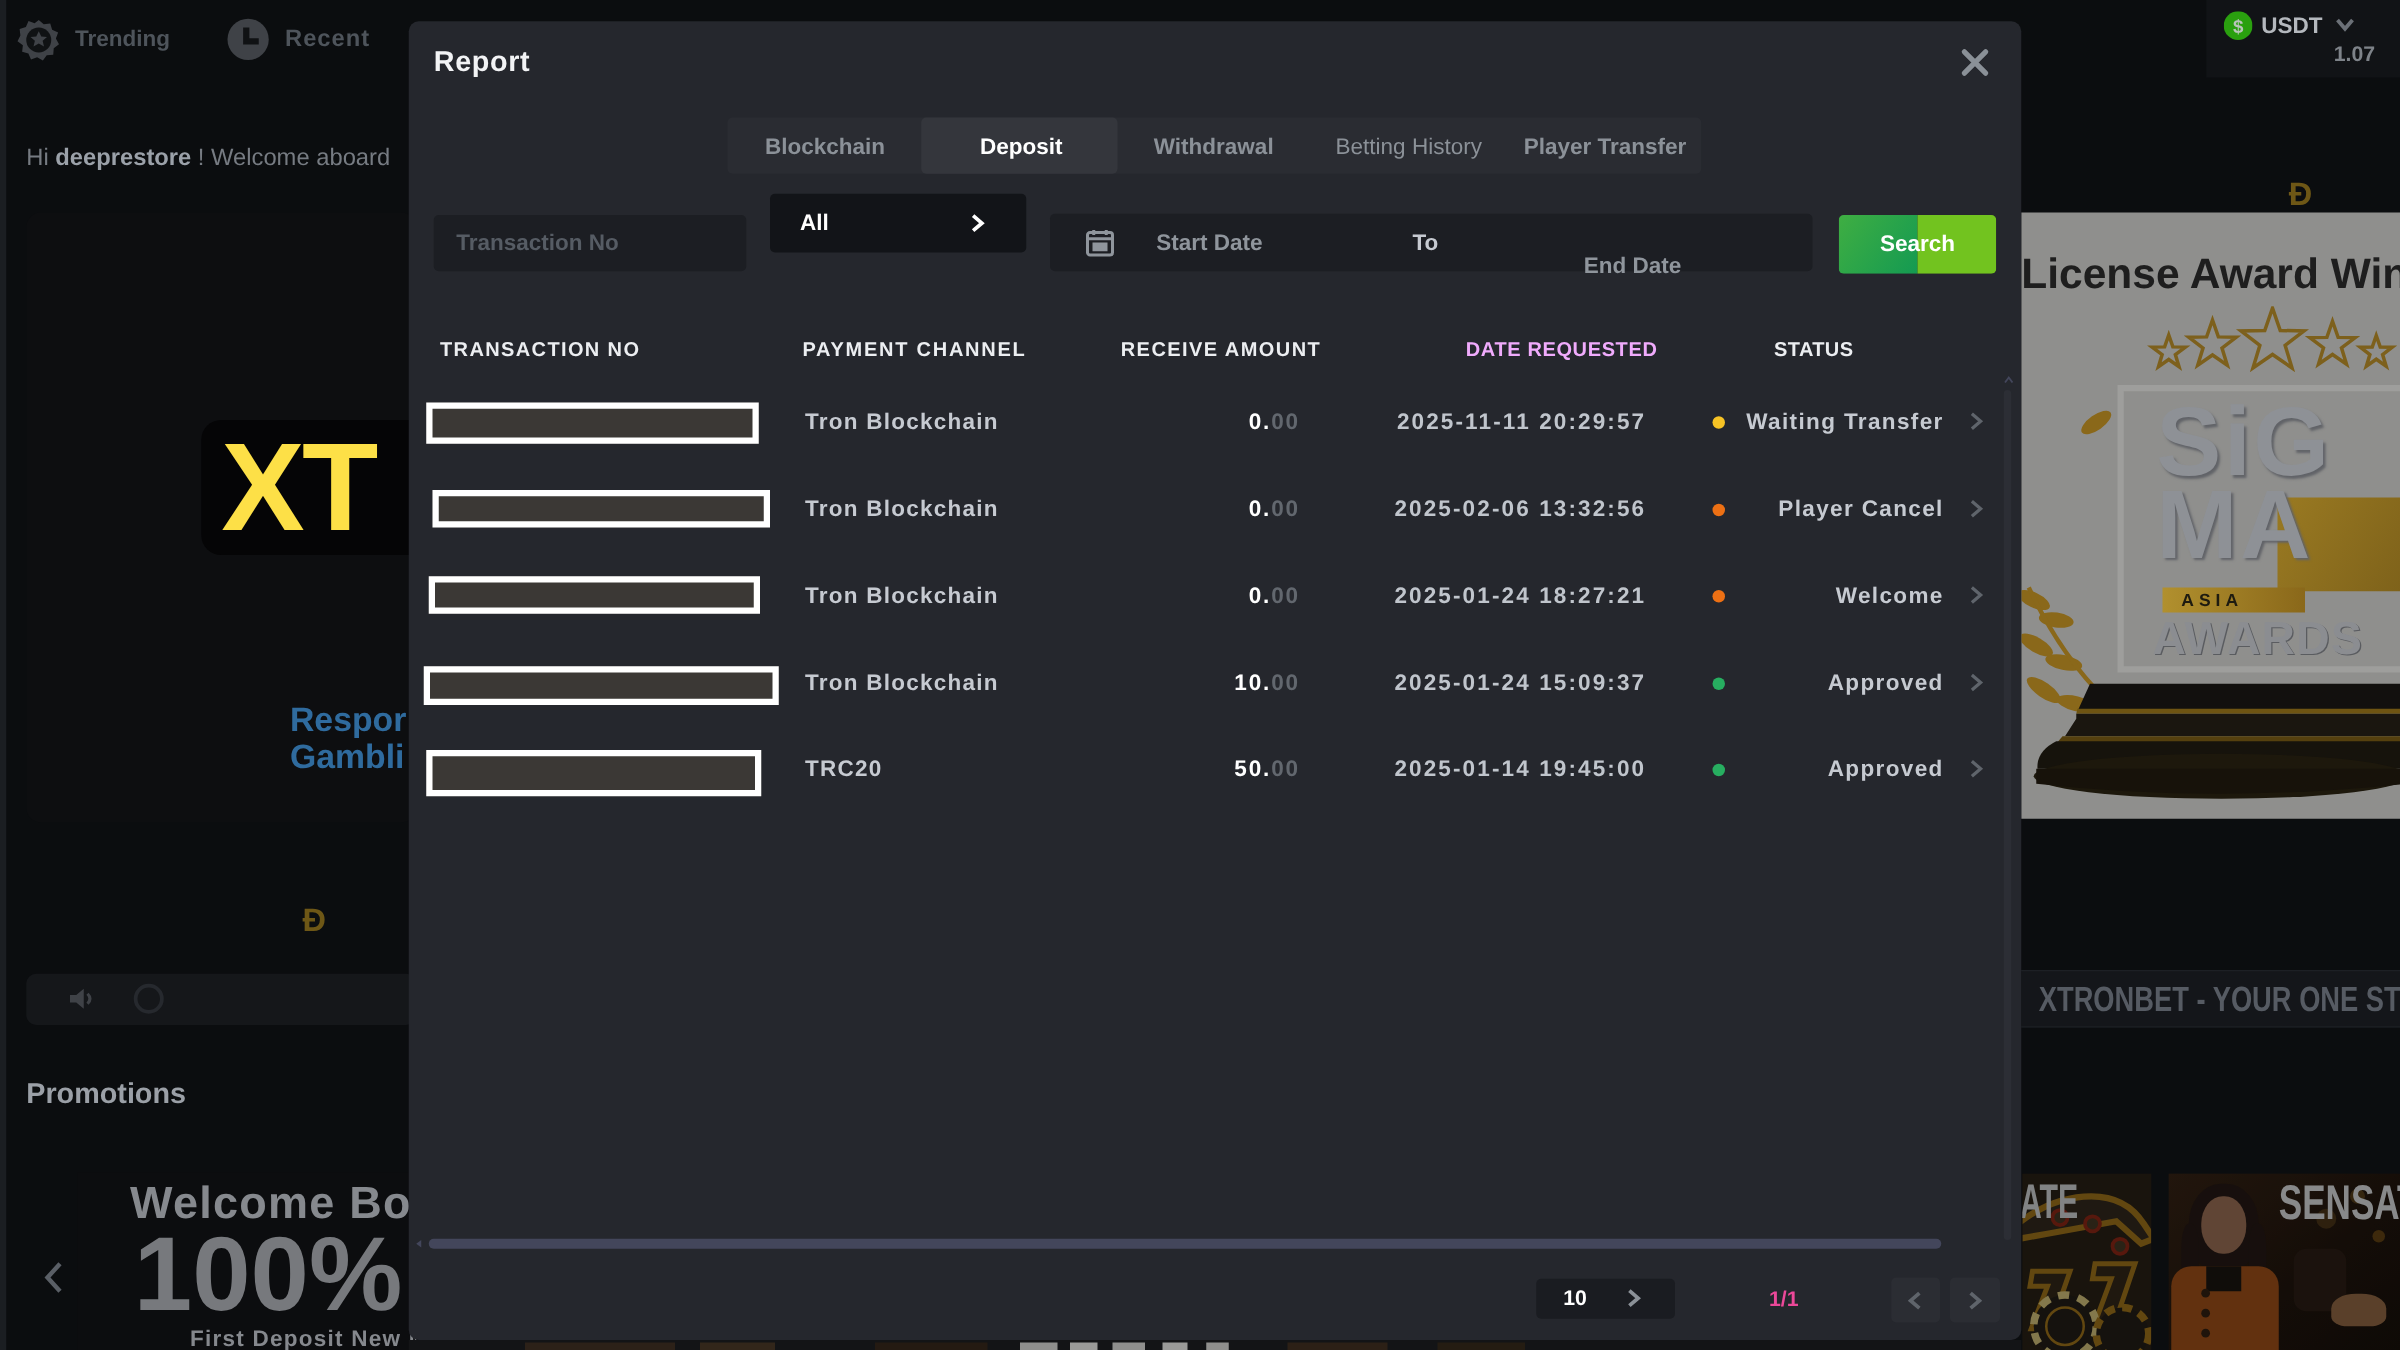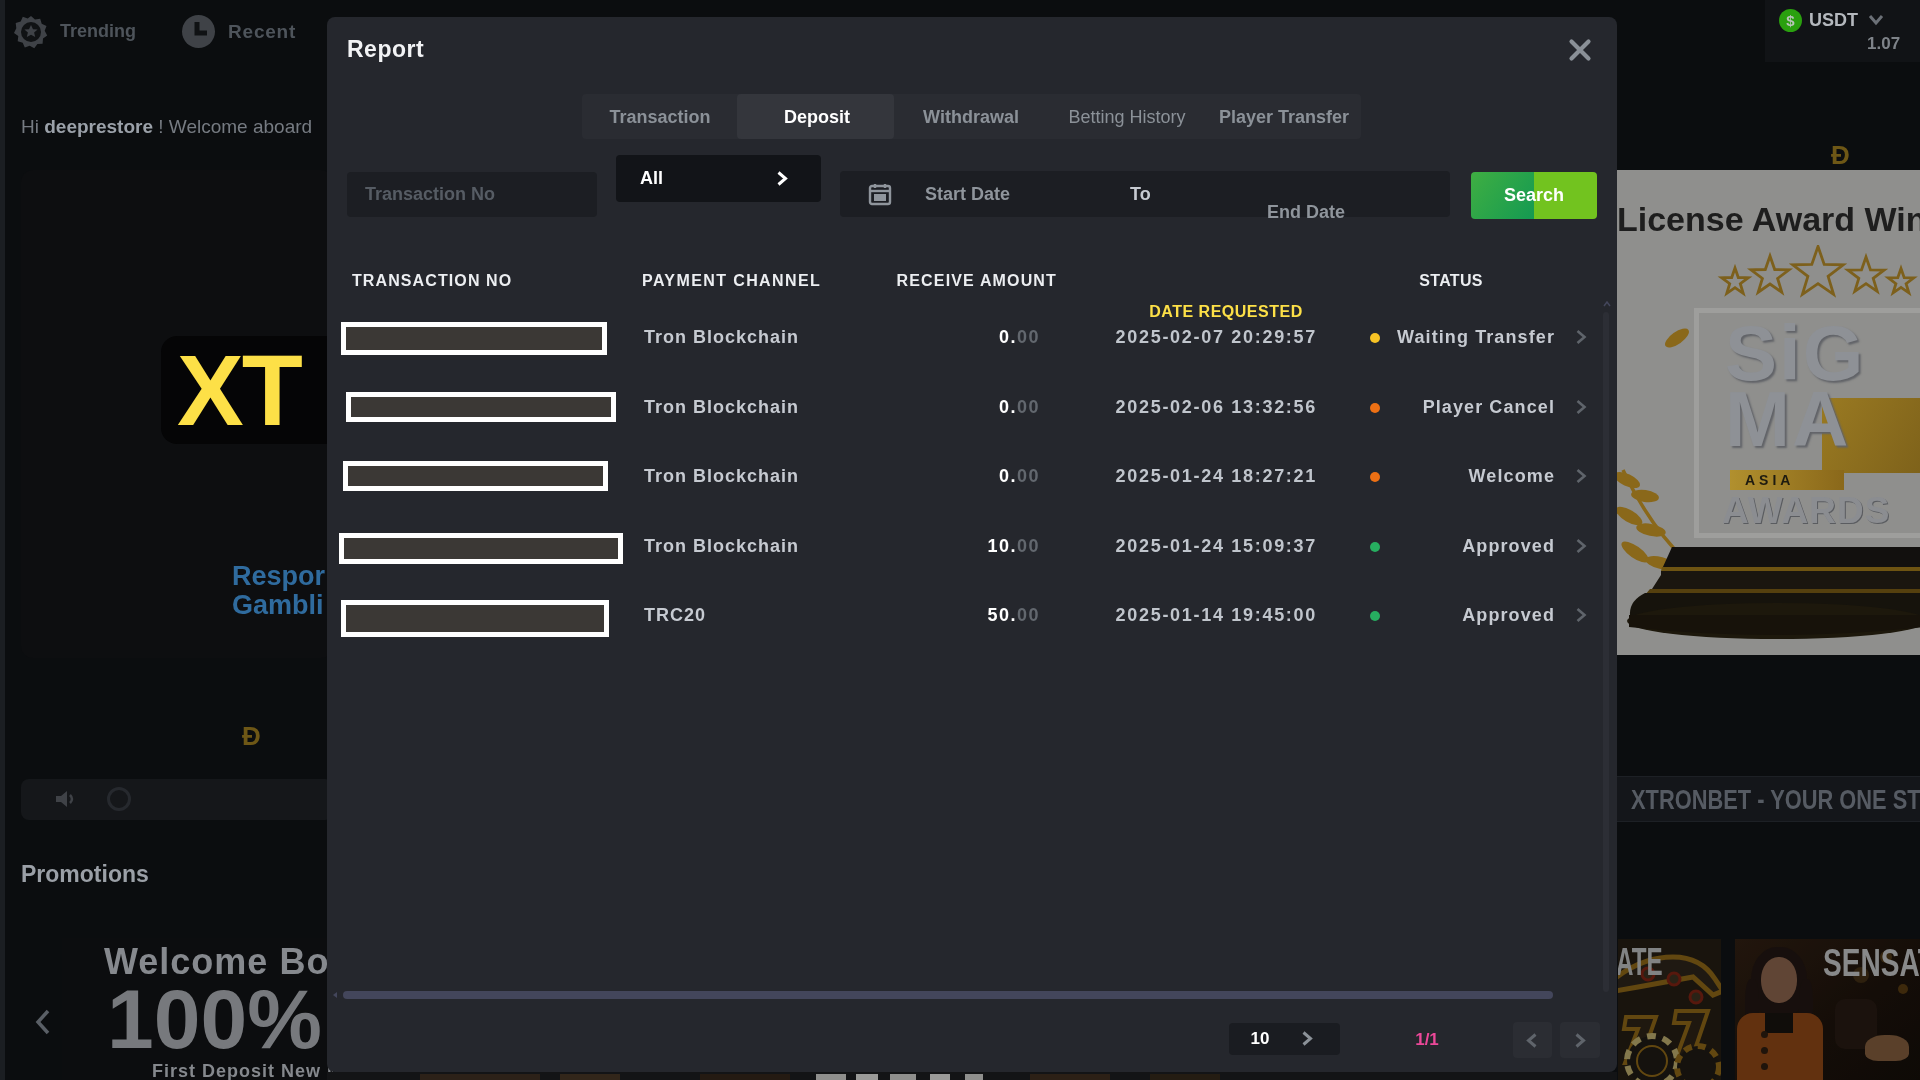--- a/index.html
+++ b/index.html
@@ -164,21 +164,21 @@
 
   <div class="abs" id="modal" style="left:327px;top:17px;width:1290px;height:1055px;background:#25272d;border-radius:8px;padding-left:32px;">
 
     <div class="abs" style="left:20px;top:19px;font-size:23px;font-weight:bold;color:#f2f3f5;letter-spacing:.5px;">Report</div>
     <svg class="abs" style="left:1240px;top:20px;" width="26" height="26" viewBox="0 0 26 26">
       <path d="M4.5 4.5 L21.5 21.5 M21.5 4.5 L4.5 21.5" stroke="#8a9097" stroke-width="4.2" stroke-linecap="round"></path>
     </svg>
 
     <div class="abs" style="left:255px;top:77px;width:779px;height:45px;background:#2a2c32;border-radius:4px;"></div>
     <div class="abs" style="left:410px;top:77px;width:157px;height:45px;background:#34363c;border-radius:4px;"></div>
-    <div class="abs" style="left:253px;top:90px;width:160px;text-align:center;font-size:18px;font-weight:bold;color:#8b9198;">Transaction</div>
+    <div class="abs" style="left:253px;top:90px;width:160px;text-align:center;font-size:18px;font-weight:bold;color:#8b9198;">Blockchain</div>
     <div class="abs" style="left:410px;top:90px;width:160px;text-align:center;font-size:18px;font-weight:bold;color:#ffffff;">Deposit</div>
     <div class="abs" style="left:564px;top:90px;width:160px;text-align:center;font-size:18px;font-weight:bold;color:#8b9198;">Withdrawal</div>
     <div class="abs" style="left:720px;top:90px;width:160px;text-align:center;font-size:18px;font-weight:normal;color:#8b9198;">Betting History</div>
     <div class="abs" style="left:877px;top:90px;width:160px;text-align:center;font-size:18px;font-weight:bold;color:#8b9198;">Player Transfer</div>
 
     <div class="abs" style="left:20px;top:155px;width:250px;height:45px;background:#1c1e23;border-radius:4px;display:flex;align-items:center;">
       <span style="margin-left:18px;font-size:18px;font-weight:bold;color:#565c64;">Transaction No</span>
     </div>
     <div class="abs" style="left:289px;top:138px;width:205px;height:47px;background:#121418;border-radius:4px;display:flex;align-items:center;">
       <span style="margin-left:24px;font-size:18px;font-weight:bold;color:#ffffff;">All</span>
@@ -198,32 +198,32 @@
     <div class="abs" style="left:940px;top:185px;font-size:18px;font-weight:bold;color:#8f959c;">End Date</div>
     <div class="abs" style="left:1144px;top:155px;width:126px;height:47px;border-radius:4px;overflow:hidden;">
       <div class="abs" style="left:0;top:0;width:63px;height:47px;background:linear-gradient(125deg,#3fae42,#149a52);"></div>
       <div class="abs" style="left:63px;top:0;width:63px;height:47px;background:#72c31f;"></div>
       <div class="abs" style="left:0;top:0;width:126px;height:47px;display:flex;align-items:center;justify-content:center;font-size:18px;font-weight:bold;color:#fff;">Search</div>
     </div>
 
     <div class="abs" style="left:25px;top:255px;font-size:16px;font-weight:bold;color:#eceef1;letter-spacing:1.1px;">TRANSACTION NO</div>
     <div class="abs" style="left:315px;top:255px;font-size:16px;font-weight:bold;color:#eceef1;letter-spacing:1.4px;">PAYMENT CHANNEL</div>
     <div class="abs" style="left:530px;top:255px;width:200px;text-align:right;font-size:16px;font-weight:bold;color:#eceef1;letter-spacing:1.15px;">RECEIVE AMOUNT</div>
-    <div class="abs" style="left:799px;top:255px;width:200px;text-align:center;font-size:16px;font-weight:bold;color:#fde047;letter-spacing:.5px;margin-top:31px;">DATE REQUESTED</div>
+    <div class="abs" style="left:799px;top:255px;width:200px;text-align:right;font-size:16px;font-weight:bold;color:#f0abfc;letter-spacing:.5px;">DATE REQUESTED</div>
     <div class="abs" style="left:1024px;top:255px;width:200px;text-align:center;font-size:16px;font-weight:bold;color:#eceef1;letter-spacing:.3px;">STATUS</div>
 
     <div class="abs" style="left:14px;top:305px;width:266px;height:33px;background:#3b3835;border:5px solid #fff;"></div>
     <div class="abs" style="left:19px;top:375px;width:270px;height:30px;background:#3b3835;border:5px solid #fff;"></div>
     <div class="abs" style="left:16px;top:444px;width:265px;height:30px;background:#3b3835;border:5px solid #fff;"></div>
     <div class="abs" style="left:12px;top:516px;width:284px;height:31px;background:#3b3835;border:5px solid #fff;"></div>
     <div class="abs" style="left:14px;top:583px;width:268px;height:37px;background:#3b3835;border:5px solid #fff;"></div>
 
     <div class="abs" style="left:317px;top:310px;font-size:18px;font-weight:bold;color:#c6cad1;letter-spacing:1px;">Tron Blockchain</div>
     <div class="abs" style="left:513px;top:310px;width:200px;text-align:right;font-size:18px;font-weight:bold;letter-spacing:1.5px;"><span style="color:#fff;">0.</span><span style="color:#62676e;">00</span></div>
-    <div class="abs" style="left:770px;top:310px;width:220px;text-align:right;font-size:18px;font-weight:bold;color:#c0c5cc;letter-spacing:1.7px;">2025-02-07 20:29:57</div>
+    <div class="abs" style="left:770px;top:310px;width:220px;text-align:right;font-size:18px;font-weight:bold;color:#c0c5cc;letter-spacing:1.7px;">2025-11-11 20:29:57</div>
     <div class="abs" style="left:1043px;top:316px;width:10px;height:10px;border-radius:50%;background:#f7c325;"></div>
     <div class="abs" style="left:1028px;top:310px;width:200px;text-align:right;font-size:18px;font-weight:bold;color:#c6cad1;letter-spacing:1.1px;">Waiting Transfer</div>
     <svg class="abs" style="left:1248px;top:312px;" width="12" height="16" viewBox="0 0 12 16">
         <path d="M2.5 2 L9.5 8 2.5 14" stroke="#5f646b" stroke-width="2.6" fill="none"></path>
       </svg>
 
     <div class="abs" style="left:317px;top:380px;font-size:18px;font-weight:bold;color:#c6cad1;letter-spacing:1px;">Tron Blockchain</div>
     <div class="abs" style="left:513px;top:380px;width:200px;text-align:right;font-size:18px;font-weight:bold;letter-spacing:1.5px;"><span style="color:#fff;">0.</span><span style="color:#62676e;">00</span></div>
     <div class="abs" style="left:770px;top:380px;width:220px;text-align:right;font-size:18px;font-weight:bold;color:#c0c5cc;letter-spacing:1.7px;">2025-02-06 13:32:56</div>
     <div class="abs" style="left:1043px;top:386px;width:10px;height:10px;border-radius:50%;background:#ed7014;"></div>

